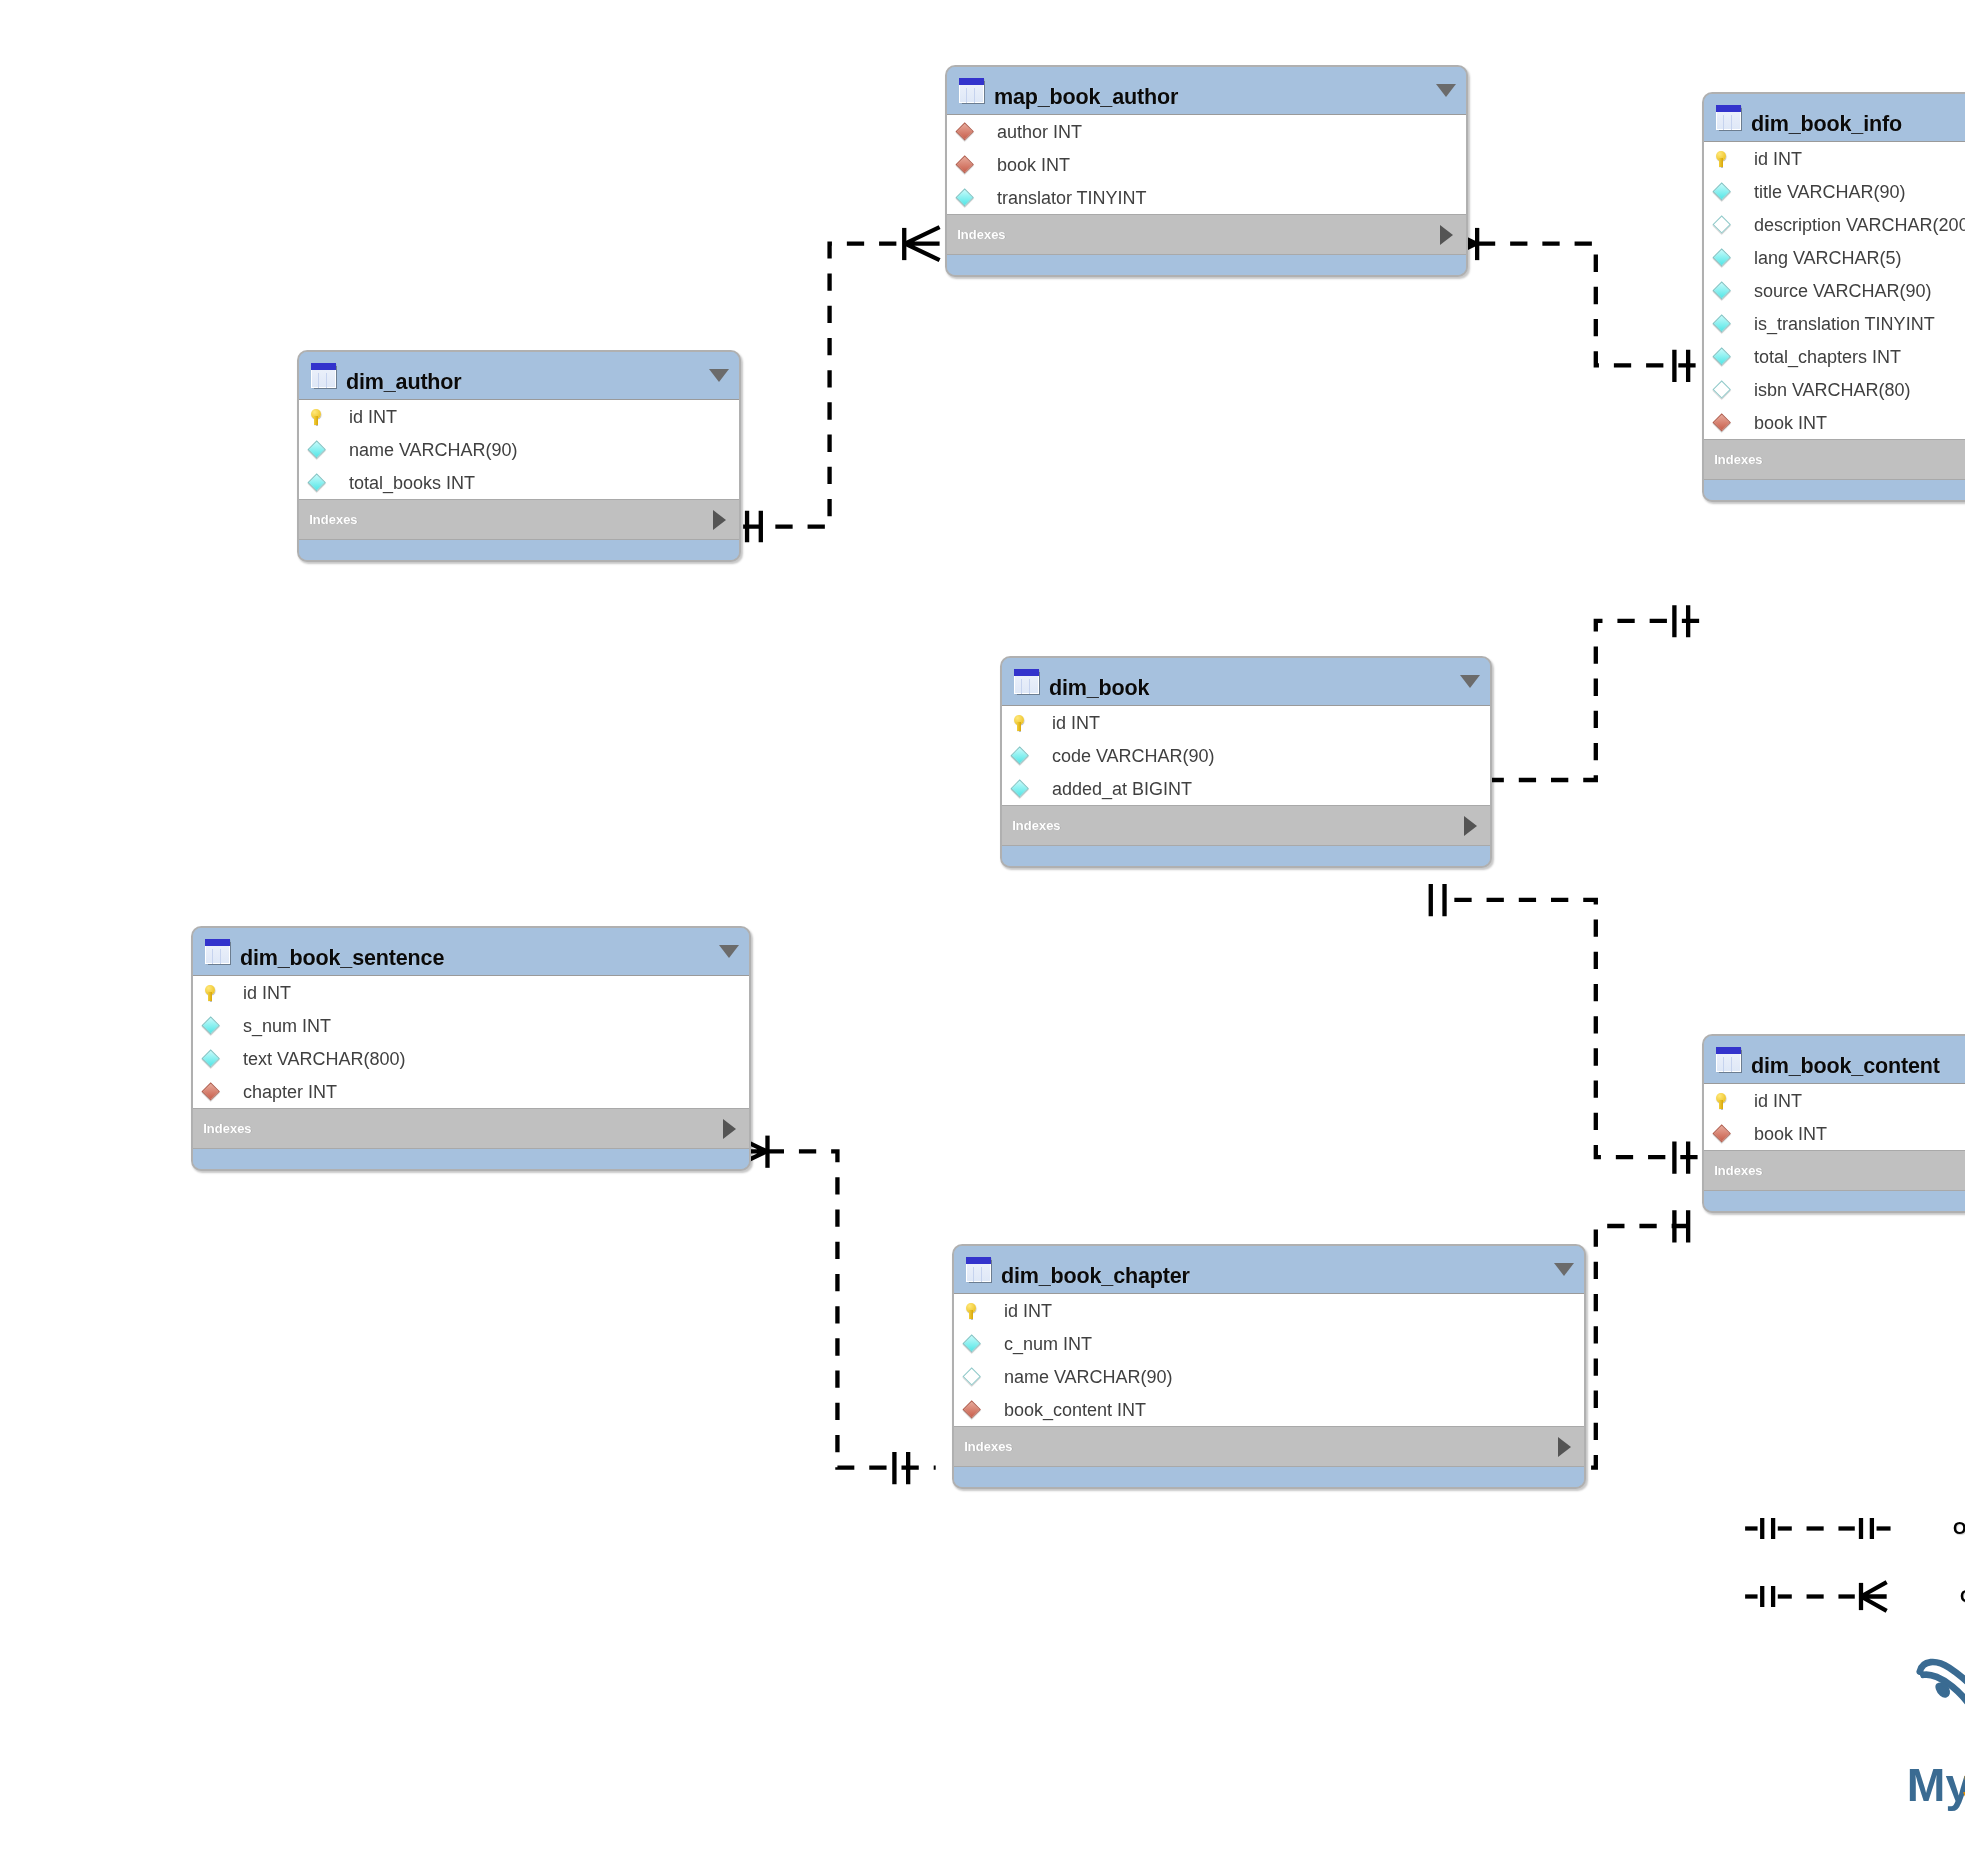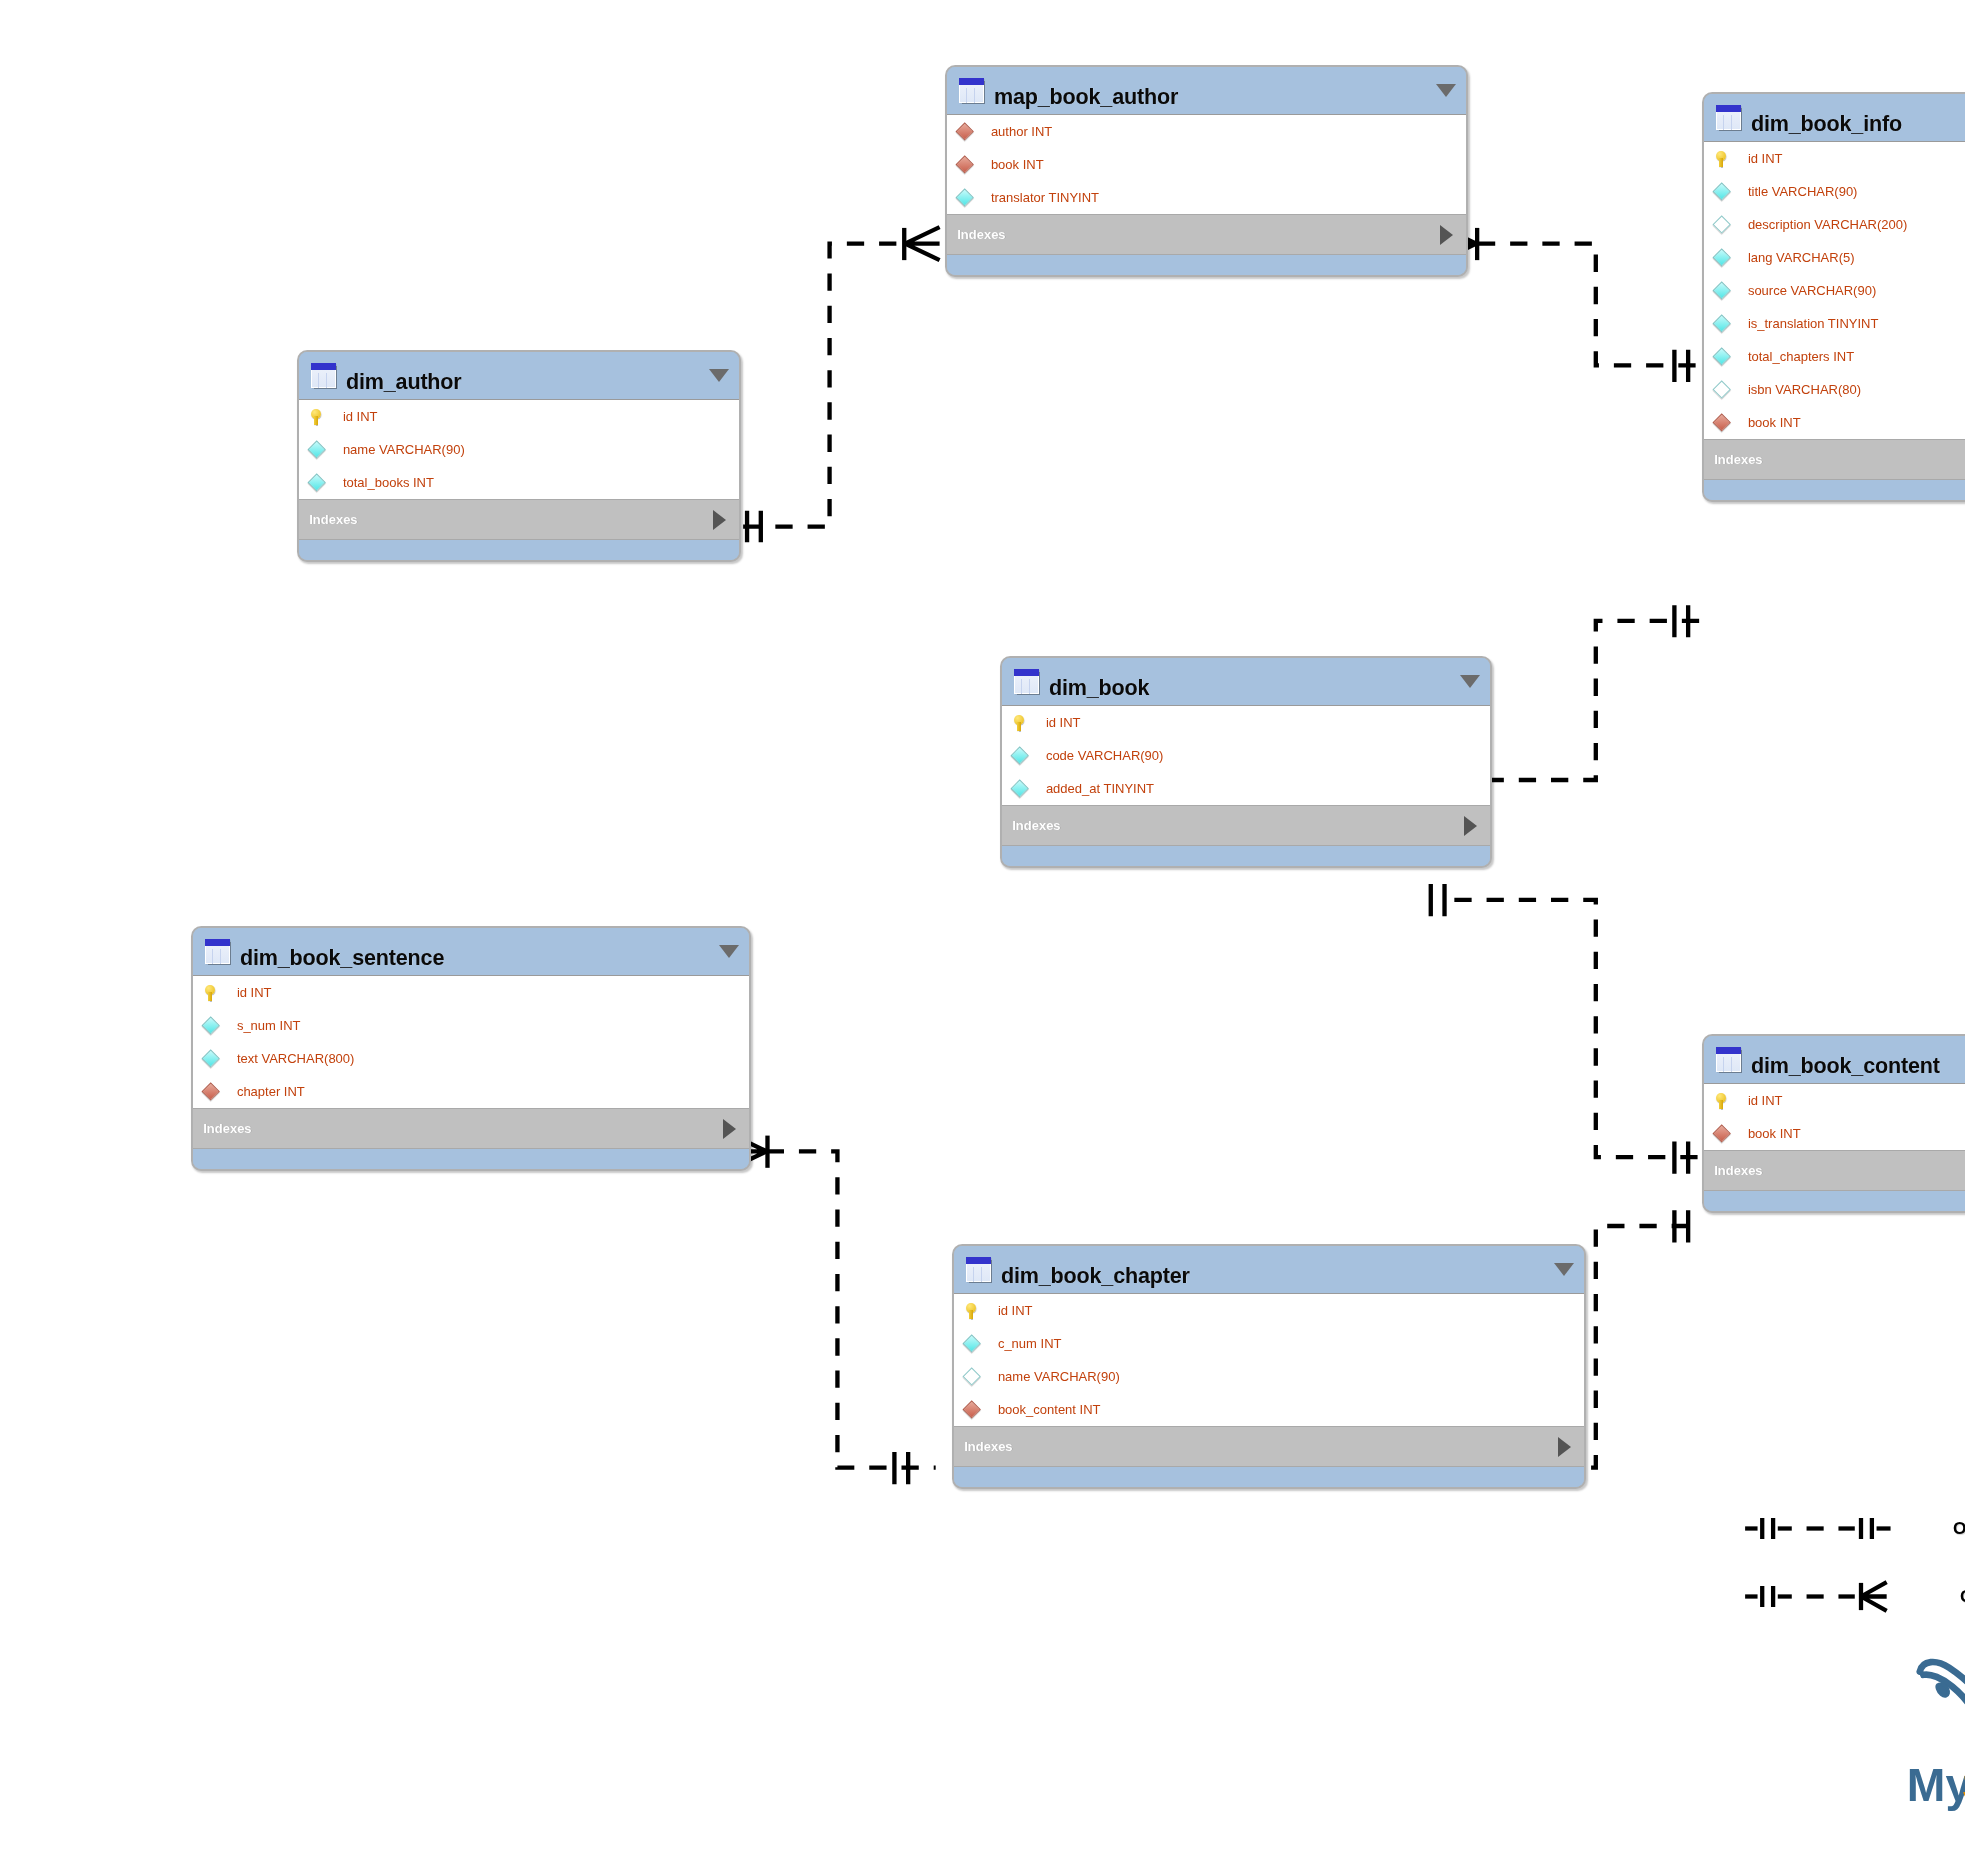--- a/index.html
+++ b/index.html
@@ -39,22 +39,22 @@
     flex:1 1 auto;font-size:21.6px;font-weight:bold;color:#0a0a0a;
     letter-spacing:-0.2px;white-space:nowrap;text-shadow:0.4px 0.4px 0 rgba(255,255,255,.35);margin-top:12px;
   }
   .caret-down{
     flex:0 0 auto;width:0;height:0;border-left:10.6px solid transparent;
     border-right:10.6px solid transparent;border-top:13.4px solid #6b6b6b;
     margin-left:5.5px;
   }
   .tbl-cols{background:#ffffff;padding:0;border-top:1.2px solid #9a9a9a;}
   .col{
-    display:flex;align-items:center;gap:18px;height:33px;padding:0 8.6px 0 8.6px;
-    font-size:13px;color:#c2410c;white-space:nowrap;box-sizing:border-box;
+    display:flex;align-items:center;gap:24px;height:33px;padding:0 8.6px 0 8.6px;
+    font-size:18px;color:#404040;white-space:nowrap;box-sizing:border-box;
   }
   .col .txt{line-height:1;}
   
   .ic{flex:0 0 17.3px;width:17.3px;height:17.3px;position:relative;}
   .ic-key{
     background:transparent;
   }
   .ic-key::before{
     content:"";position:absolute;left:3.5px;top:1.2px;width:9.8px;height:9.8px;
     border-radius:50%;background:radial-gradient(circle at 35% 30%,#ffe87a,#e8b810);
@@ -311,21 +311,21 @@
       <div class="col">
         <span class="ic">
             <span class="dia fill-cyan"></span>
           </span>
         <span class="txt">code VARCHAR(90)</span>
       </div>
       <div class="col">
         <span class="ic">
             <span class="dia fill-cyan"></span>
           </span>
-        <span class="txt">added_at TINYINT</span>
+        <span class="txt">added_at BIGINT</span>
       </div>
     </div>
     <div class="tbl-idx">
       <span class="lbl">Indexes</span>
       <span class="caret-right"></span>
     </div>
     <div class="tbl-foot"></div>
   </div>
 
   <div class="tbl" style="left:191px;top:926px;width:560px;">

